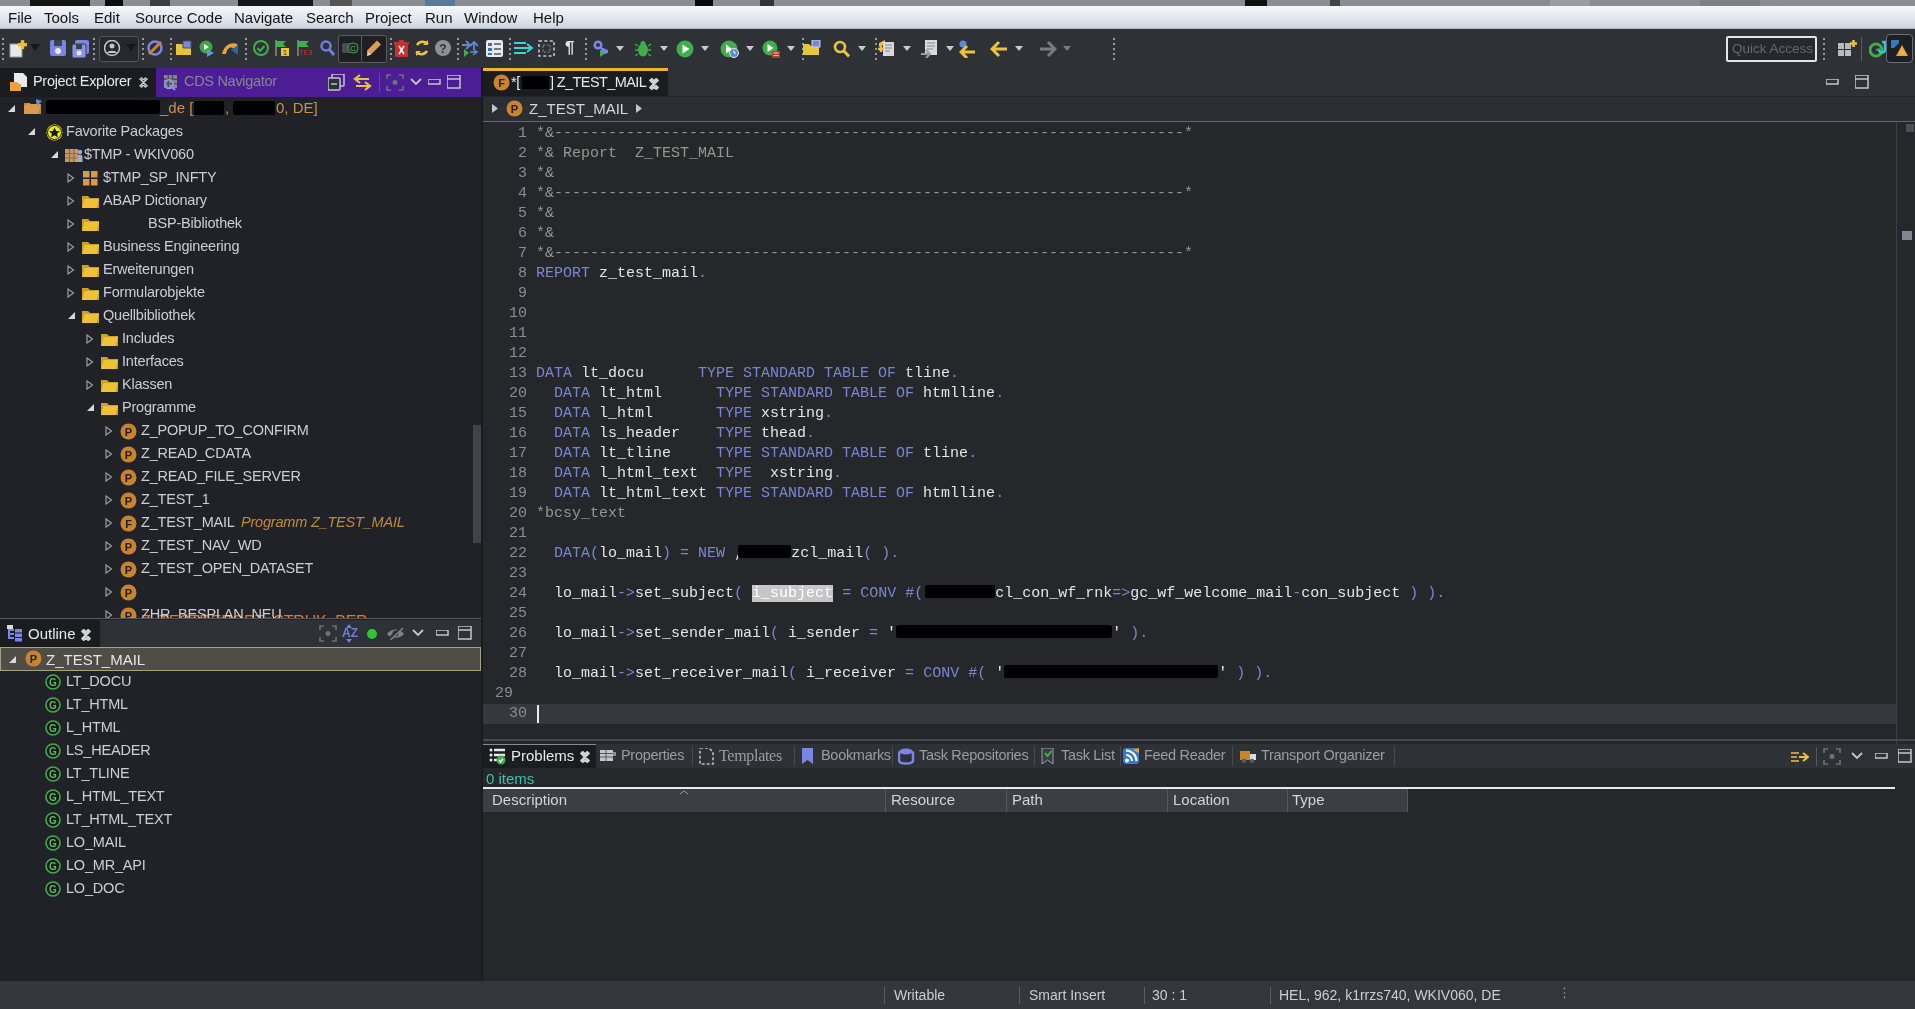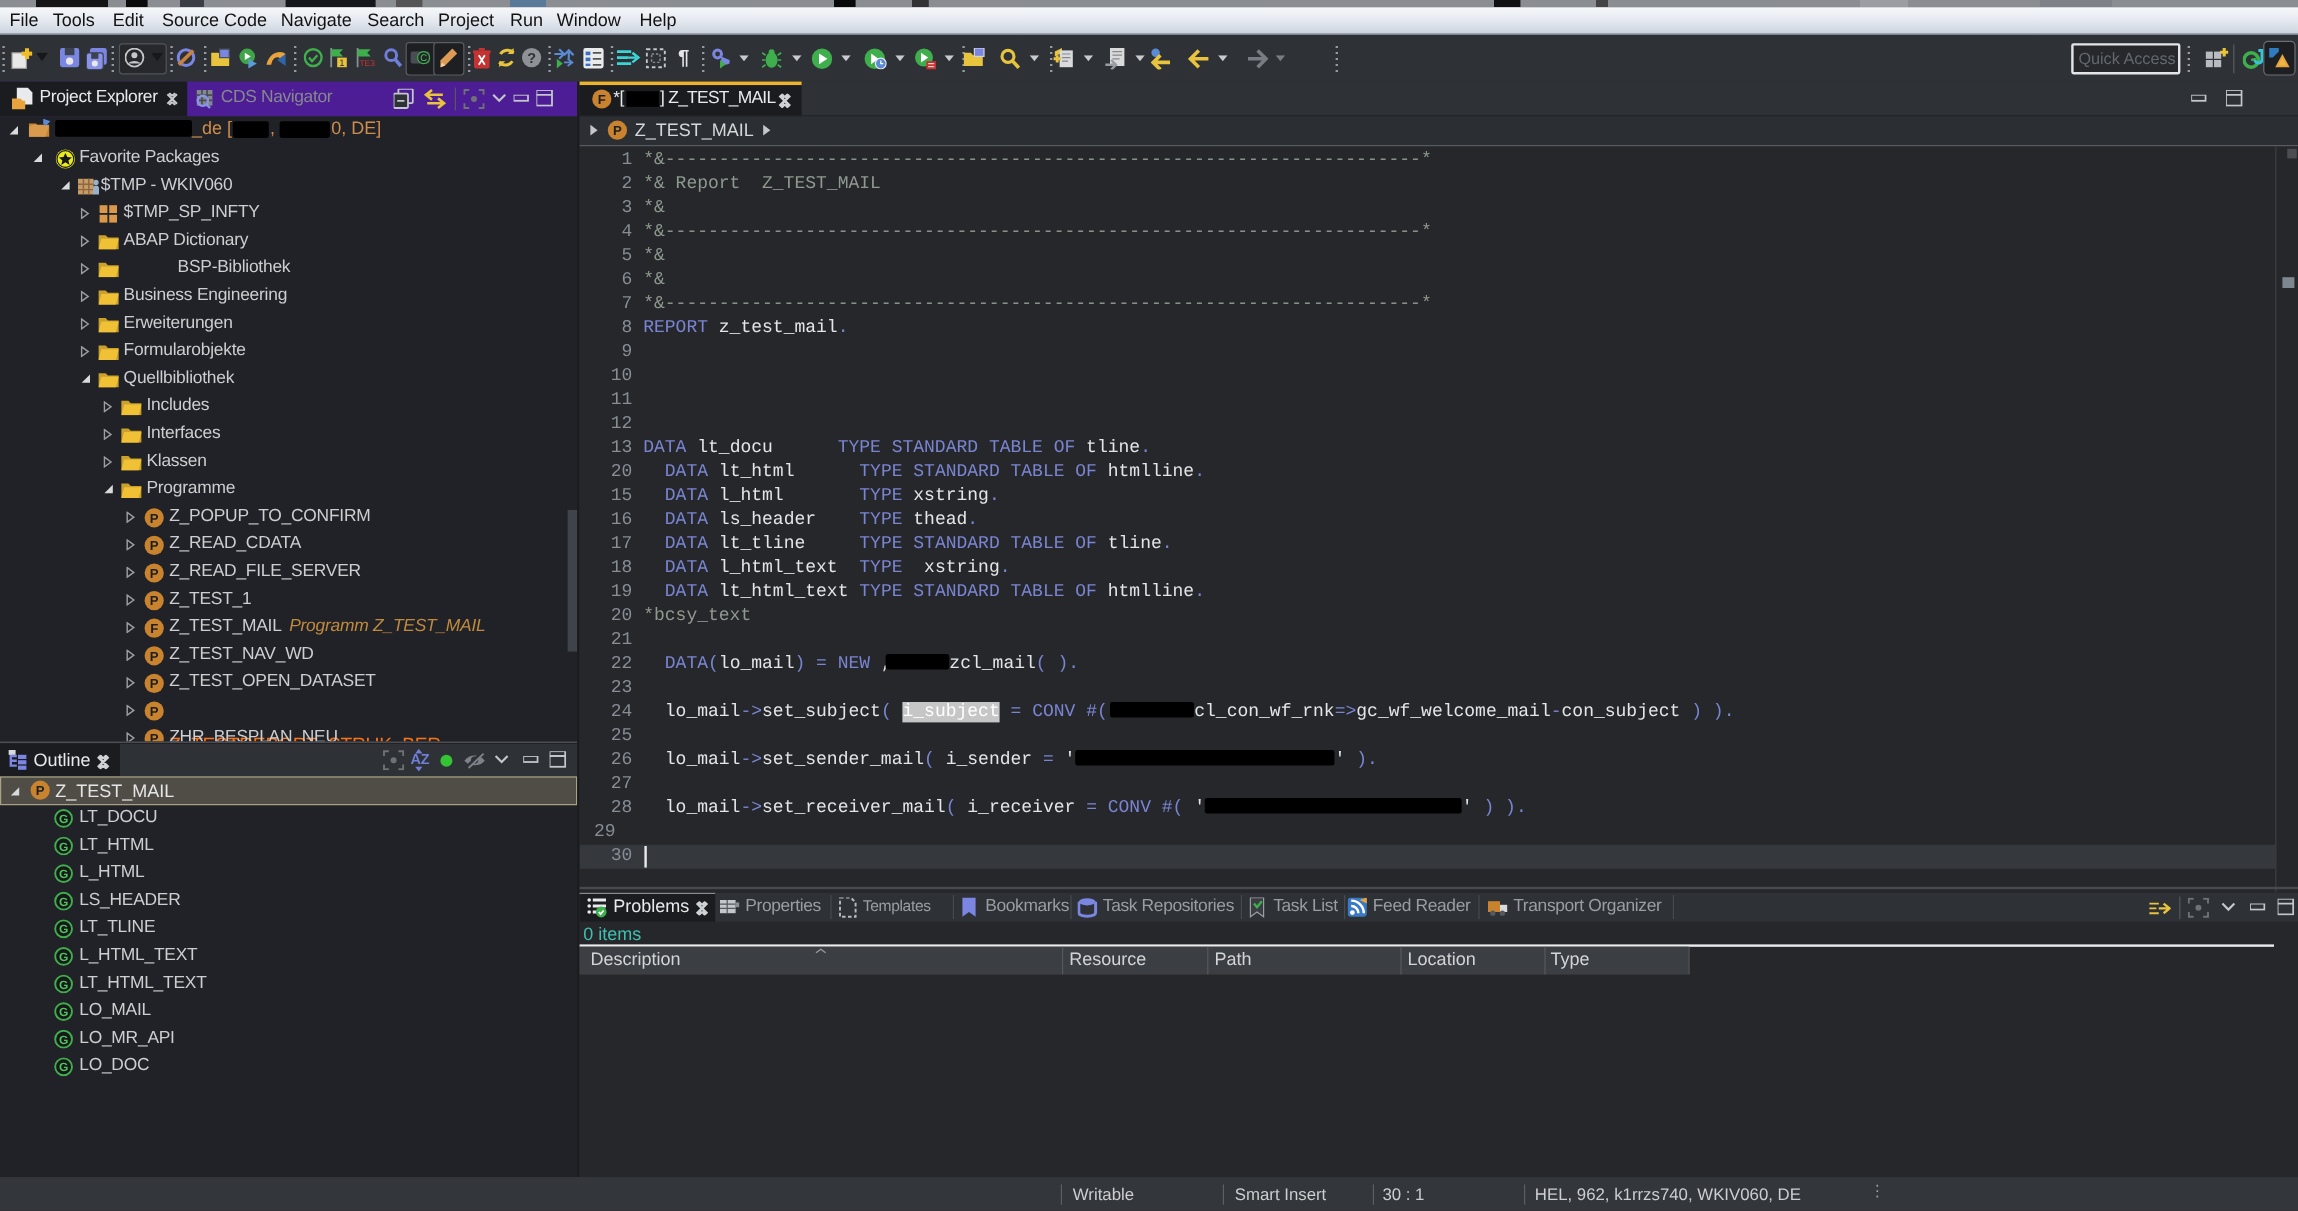--- a/index.html
+++ b/index.html
@@ -719,21 +719,21 @@
     </svg>
 <svg class="abs" style="left:117px;top:4px;" width="17" height="17" viewBox="0 0 17 17">
       <rect x="0" y="2" width="13" height="11" fill="#c3c6ca"></rect>
       <path d="M0 5.5 h13 M0 9 h13 M6 2 v11" stroke="#55585c"></path>
       <rect x="13" y="4" width="3" height="4" fill="#8a8d92"></rect>
     </svg>
 <span class="abs" style="left:138px;top:3px;font-size:14.5px;letter-spacing:-0.3px;color:#9a9da2;">Properties</span>
 <svg class="abs" style="left:215px;top:4px;" width="17" height="17" viewBox="0 0 17 17">
       <path d="M2 0 h9 l4 4 v12 h-13 z" fill="none" stroke="#b8bbbf" stroke-width="1.6" stroke-dasharray="3 2"></path>
     </svg>
-<span class="abs" style="left:236px;top:3px;font-size:13px;letter-spacing:-0.3px;color:#9a9da2;">Templates</span>
+<span class="abs" style="left:236px;top:3px;font-size:16px;letter-spacing:-0.3px;color:#9a9da2;font-family:Liberation Serif, serif;">Templates</span>
 <svg class="abs" style="left:317px;top:4px;" width="17" height="17" viewBox="0 0 17 17">
       <path d="M2 0 h11 v16 l-5.5 -4 -5.5 4 z" fill="#7b86e2"></path>
     </svg>
 <span class="abs" style="left:338px;top:3px;font-size:14.5px;letter-spacing:-0.3px;color:#9a9da2;">Bookmarks</span>
 <svg class="abs" style="left:415px;top:4px;" width="17" height="17" viewBox="0 0 17 17">
       <ellipse cx="8" cy="3.5" rx="7" ry="3" fill="#7b86e2"></ellipse>
       <path d="M1 3.5 v9 c0 4 14 4 14 0 v-9" fill="none" stroke="#7b86e2" stroke-width="2.5"></path>
     </svg>
 <span class="abs" style="left:436px;top:3px;font-size:14.5px;letter-spacing:-0.3px;color:#9a9da2;">Task Repositories</span>
 <svg class="abs" style="left:557px;top:4px;" width="17" height="17" viewBox="0 0 17 17">

